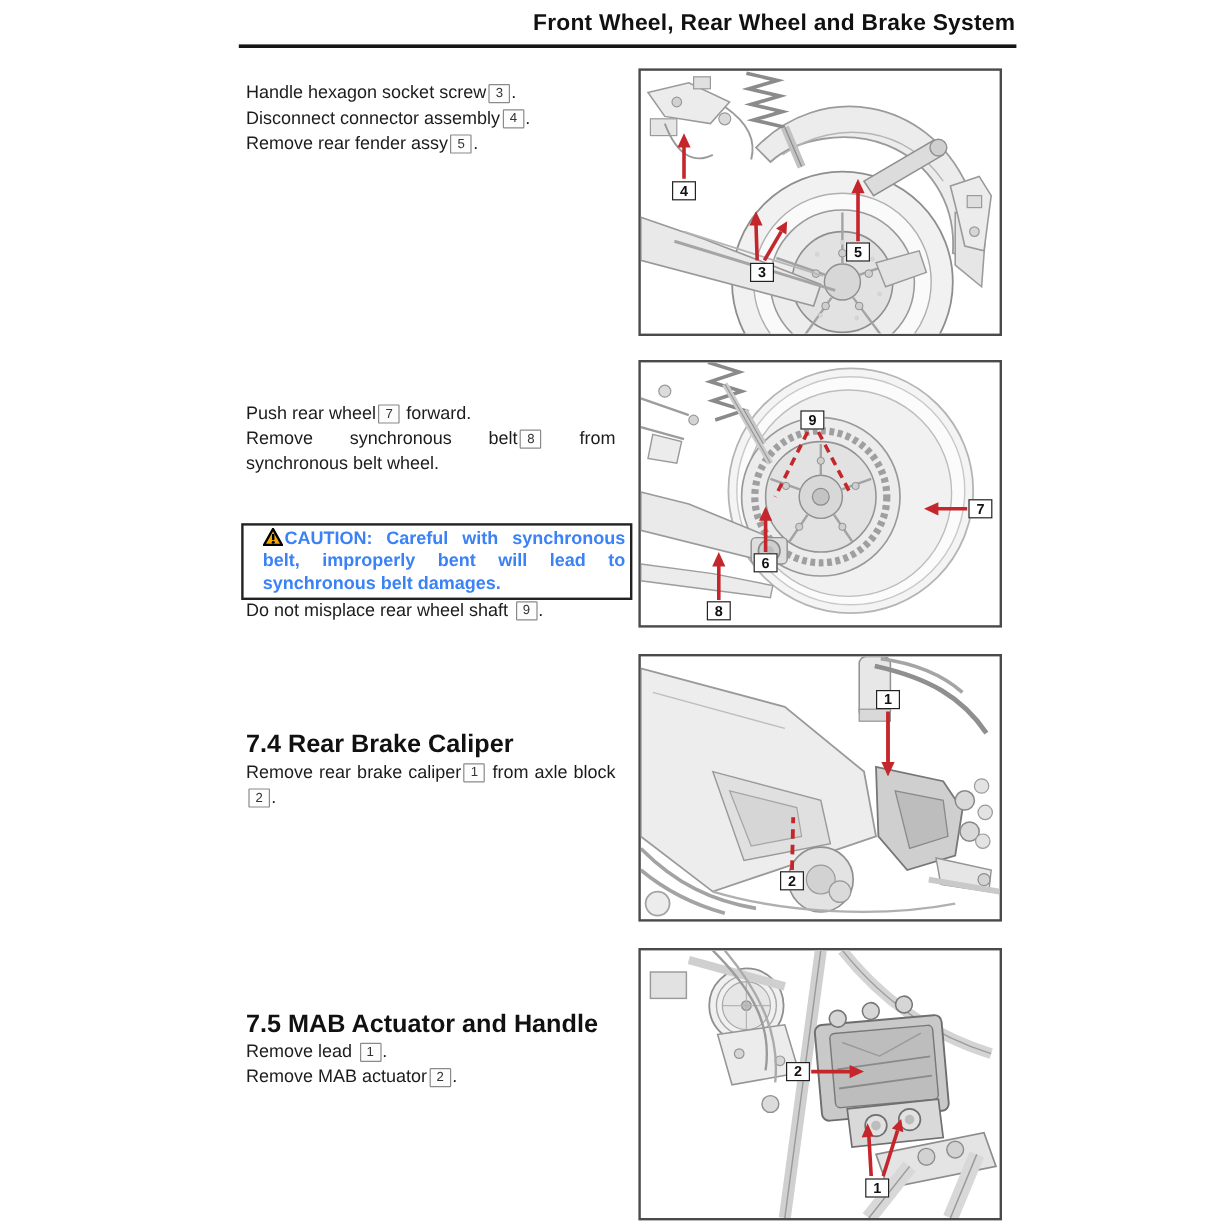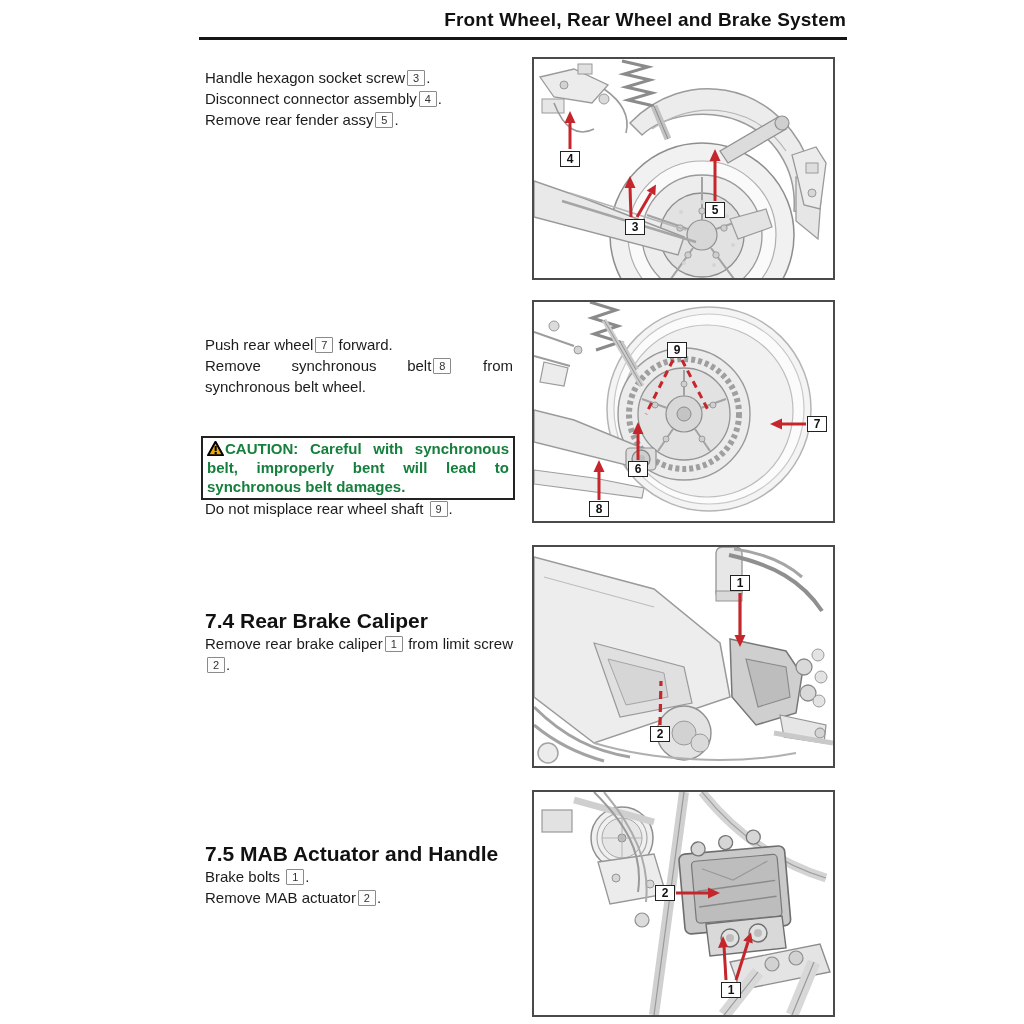--- a/index.html
+++ b/index.html
@@ -17,22 +17,22 @@
   .block p{margin:0;}
   .just{text-align:justify;text-justify:inter-character;width:308px;}
   .numbox{display:inline-flex;align-items:center;justify-content:center;
           width:16px;height:14px;border:1px solid #8a8a8a;background:#fdfdfd;
           font-size:11px;line-height:12px;color:#333;margin:0 1px 0 2px;
           vertical-align:1px;border-radius:1px;}
   .sec-heading{margin:0 0 1px 0;font-size:21px;font-weight:bold;line-height:22px;color:#111;}
 
   
   .caution{position:absolute;top:436px;left:201px;width:302px;
-           border:2px solid #222;padding:1px 4px 2px 4px;
-           font-size:15px;font-weight:bold;line-height:19px;color:#15803d;
+           border:2px solid #222;padding:1px 4px 2px 16px;
+           font-size:15px;font-weight:bold;line-height:19px;color:#3b82f6;
            text-align:justify;}
   .warn-icon{display:inline-block;vertical-align:-2px;margin-right:1px;}
 
   
   .fig{position:absolute;left:532px;width:299px;height:219px;border:2px solid #4a4a4a;background:#fff;}
   .fig svg{position:absolute;top:0;left:0;}
   .callout{position:absolute;width:20px;height:16px;background:#fff;border:1.5px solid #222;
            display:flex;align-items:center;justify-content:center;
            font-size:12px;font-weight:bold;color:#111;box-sizing:border-box;z-index:3;}
 </style>
@@ -62,26 +62,26 @@
         <circle cx="10.2" cy="14.3" r="1.5" fill="#000"></circle>
       </svg><span>CAUTION:</span><span>  Careful with synchronous belt, improperly bent will lead to synchronous belt damages.</span>
   </div>
 
   <div class="block" style="top:498px;">
     <p><span>Do not misplace rear wheel shaft </span><span class="numbox">9</span><span>.</span></p>
   </div>
 
   <div class="block" style="top:610px;">
     <h2 class="sec-heading">7.4 Rear Brake Caliper</h2>
-    <p class="just"><span>Remove rear brake caliper</span><span class="numbox">1</span><span> from limit screw</span><span class="numbox">2</span><span>.</span></p>
+    <p class="just"><span>Remove rear brake caliper</span><span class="numbox">1</span><span> from axle block</span><span class="numbox">2</span><span>.</span></p>
   </div>
 
   <div class="block" style="top:843px;">
     <h2 class="sec-heading">7.5 MAB Actuator and Handle</h2>
-    <p><span>Brake bolts </span><span class="numbox">1</span><span>.</span></p>
+    <p><span>Remove lead </span><span class="numbox">1</span><span>.</span></p>
     <p><span>Remove MAB actuator</span><span class="numbox">2</span><span>.</span></p>
   </div>
 
   <figure class="fig" style="top:57px;margin:0;">
     <svg width="299" height="219" viewBox="0 0 299 219">
 
       <g>
         <path d="M96,64 C150,8 238,22 272,96 C281,116 284,136 281,158 L260,152 C263,110 240,76 205,62 C172,49 130,56 108,76 Z" fill="#ececec" stroke="#9b9b9b" stroke-width="1.5"></path>
         <path d="M262,118 L288,126 L284,180 L262,162 Z" fill="#e6e6e6" stroke="#9b9b9b" stroke-width="1.3"></path>
         <path d="M118,70 C165,38 222,48 252,92" fill="none" stroke="#b5b5b5" stroke-width="1.2"></path>

